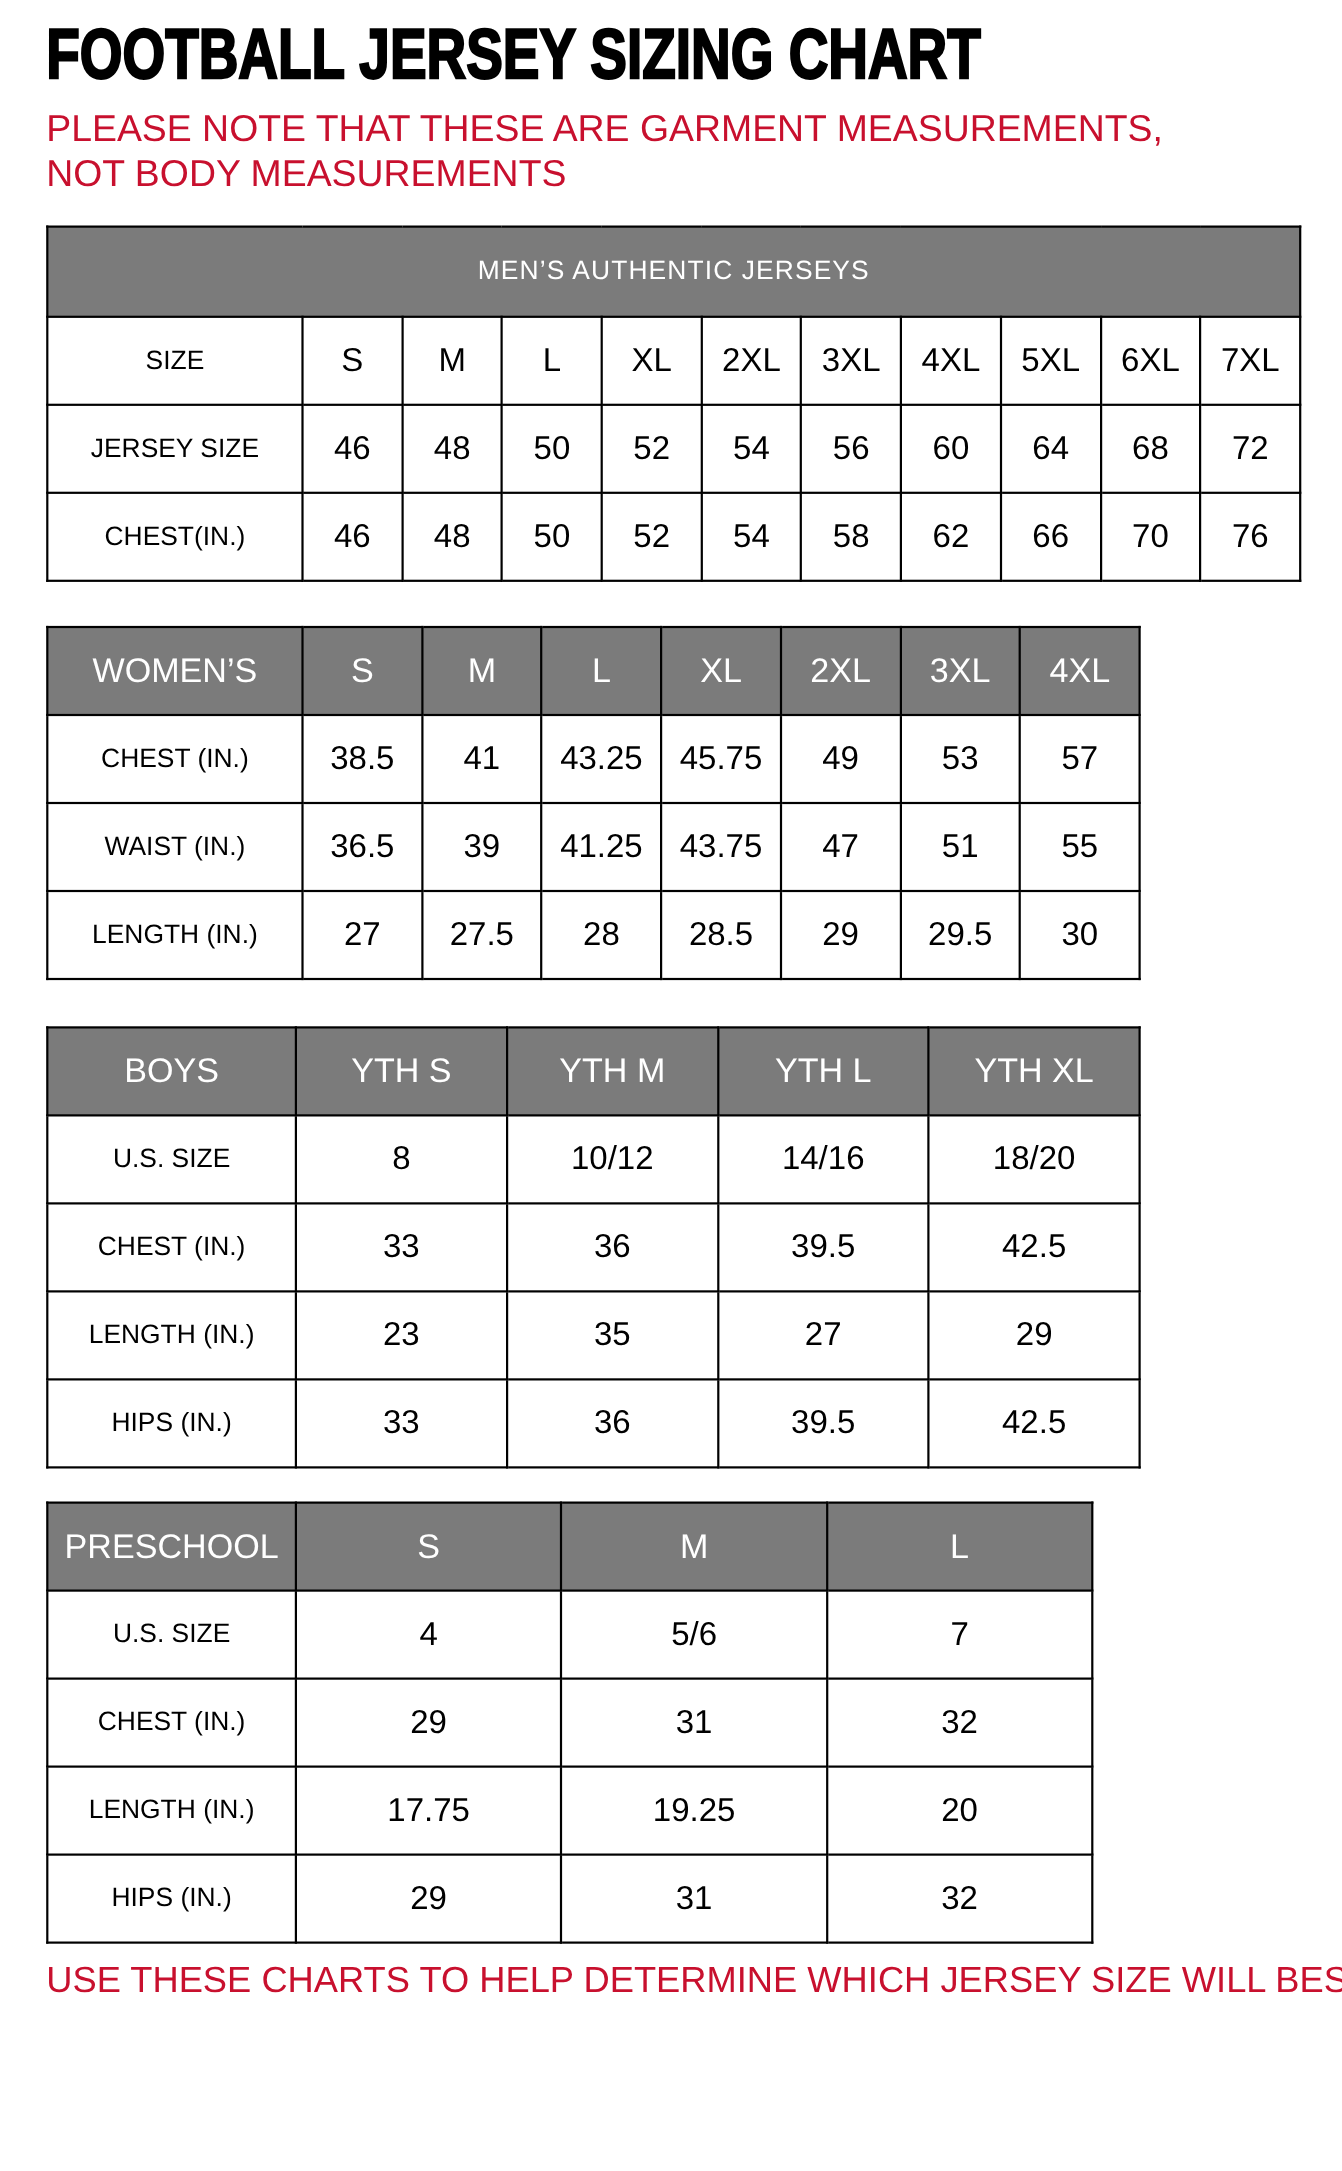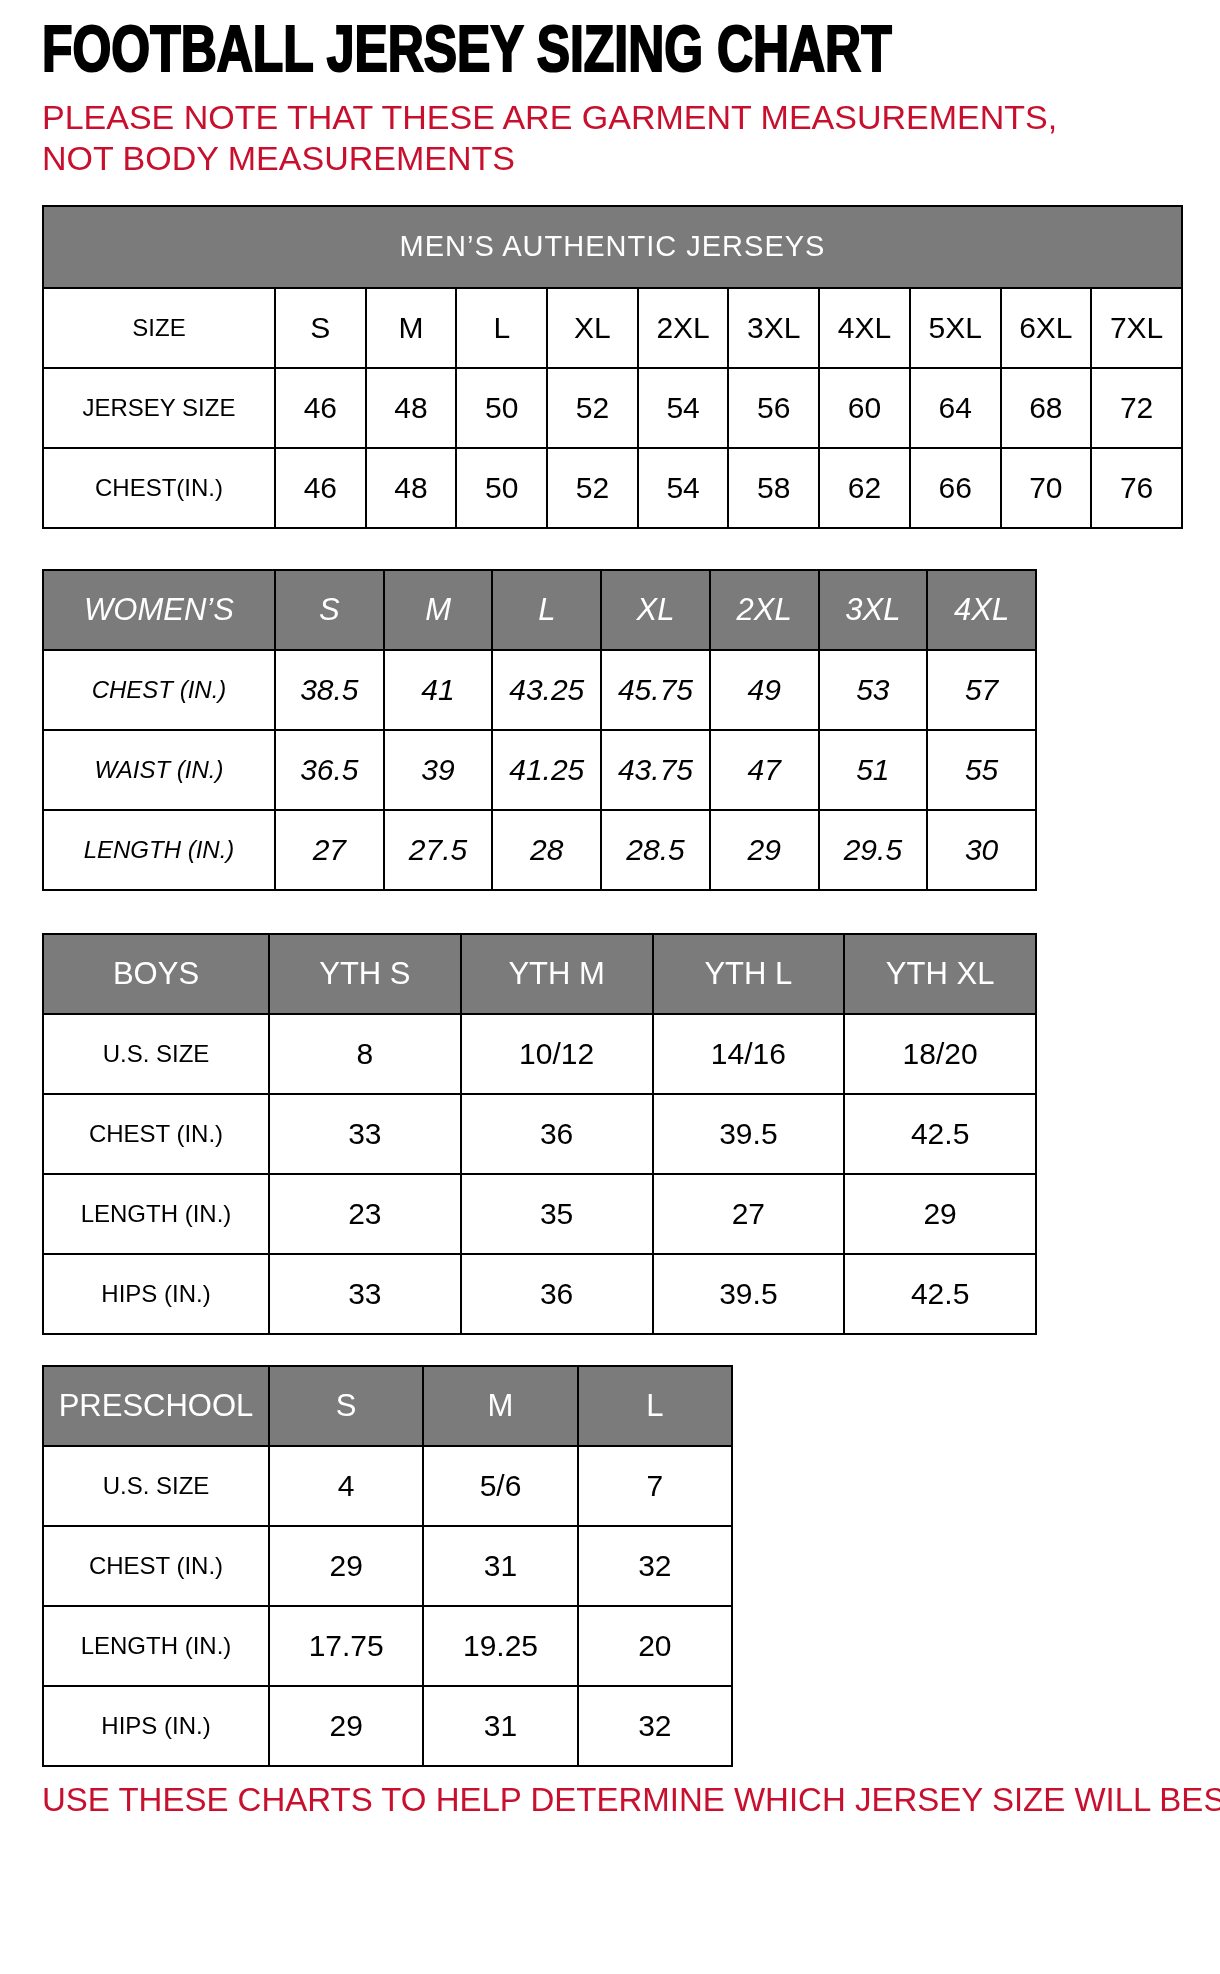--- a/index.html
+++ b/index.html
@@ -47,34 +47,34 @@
     font-size: 30px;
     font-weight: 400;
     background: #fff;
     color: #000;
     padding: 2px 4px;
     line-height: 1.15;
   }
   tr.banner th {
     background: var(--gray);
     color: #fff;
-    font-size: 29px;
+    font-size: 24px;
     letter-spacing: 1px;
     height: 82px;
   }
   tr.hdr th {
     background: var(--gray);
     color: #fff;
     font-size: 31px;
   }
   td.lbl, th.lbl { font-size: 24px; }
   #t-mens      { width: 1141px; margin-bottom: 40px; }
-  #t-womens    { width: 995px;  margin-bottom: 42px; font-style: italic; }
+  #t-womens    { width: 995px;  margin-bottom: 42px; }
   #t-boys      { width: 995px;  margin-bottom: 30px; padding-left: 40px; }
-  #t-preschool { width: 691px;  margin-bottom: 14px; }
+  #t-preschool { width: 952px;  margin-bottom: 14px; }
   #t-mens  col.c-label, #t-womens col.c-label { width: 232px; }
   #t-boys  col.c-label, #t-preschool col.c-label { width: 226px; }
   .footer {
     color: var(--red);
     font-size: 33px;
     white-space: nowrap;
   }
 </style>
 </head>
 <body>

